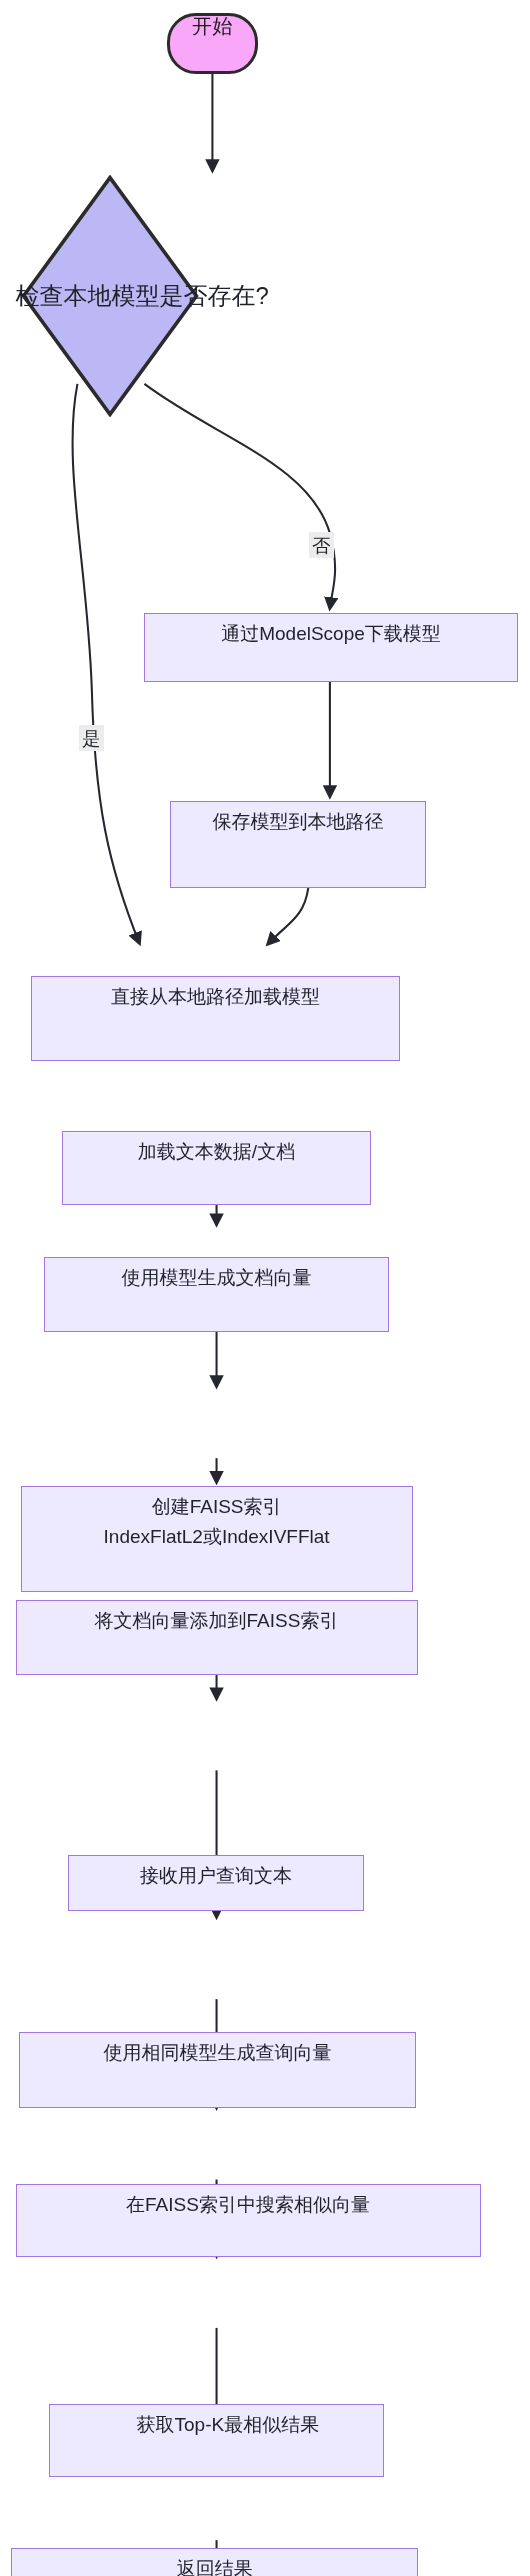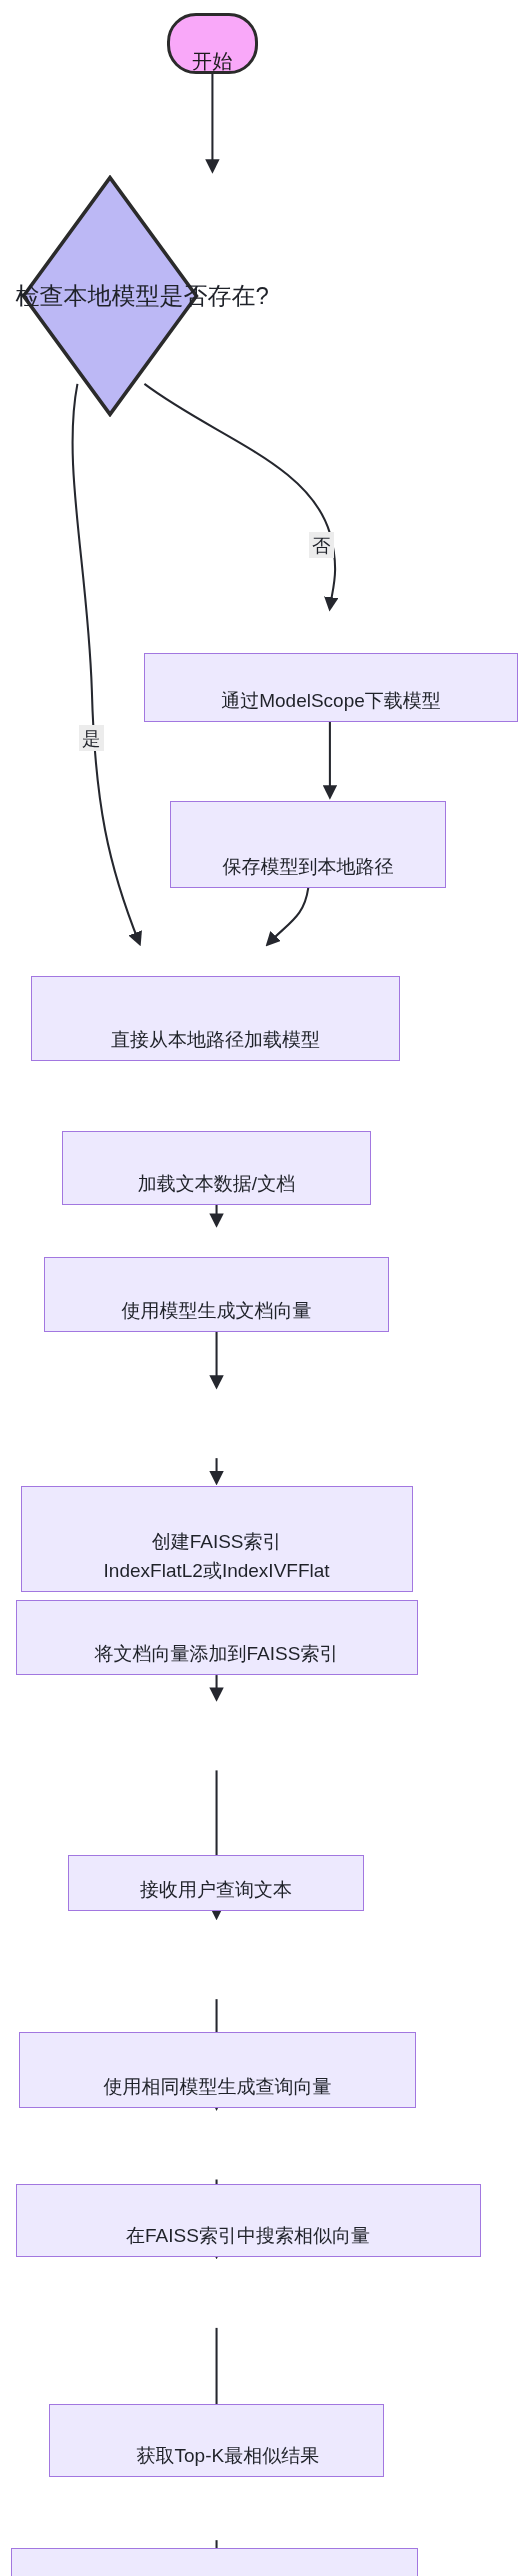--- a/index.html
+++ b/index.html
@@ -22,21 +22,21 @@
     left:0; top:0;
     width:531px; height:2754px;
     pointer-events:none;
     z-index:1;
   }
   .node{
     position:absolute;
     z-index:2;
     box-sizing:border-box;
     display:flex;
-    align-items:flex-end;
+    align-items:flex-start;
     justify-content:center;
     text-align:center;
   }
   
   .terminal{
     background:#f9a8f9;
     border:3.6px solid #2b2b2b;
     border-radius:29px;
     color:#1b1b1b;
     font-size:20px;
@@ -142,25 +142,25 @@
     <svg class="dshape" viewBox="0 0 346 470" preserveAspectRatio="none">
       <polygon points="173,5 341,235 173,465 5,235" fill="#bcb8f5" stroke="#2b2b2b" stroke-width="7"></polygon>
     </svg>
     <div class="dlabel">检查本地模型是否存在?</div>
   </div>
 
   <div class="edge-label" style="left:309px; top:532px;">否</div>
 
   <div class="edge-label" style="left:79px; top:725px;">是</div>
 
-  <div class="node process" style="left:144px; top:613px; width:374px; height:69px;margin-top:40px;">
+  <div class="node process" style="left:144px; top:613px; width:374px; height:69px;">
     <span>通过ModelScope下载模型</span>
   </div>
 
-  <div class="node process" style="left:170px; top:801px; width:276px; height:87px;">
+  <div class="node process" style="left:170px; top:801px; width:256px; height:87px;">
     <span>保存模型到本地路径</span>
   </div>
 
   <div class="node process" style="left:62px; top:1131px; width:309px; height:74px;">
     <span>加载文本数据/文档</span>
   </div>
 
   <div class="node process" style="left:31px; top:976px; width:369px; height:85px;">
     <span>直接从本地路径加载模型</span>
   </div>

